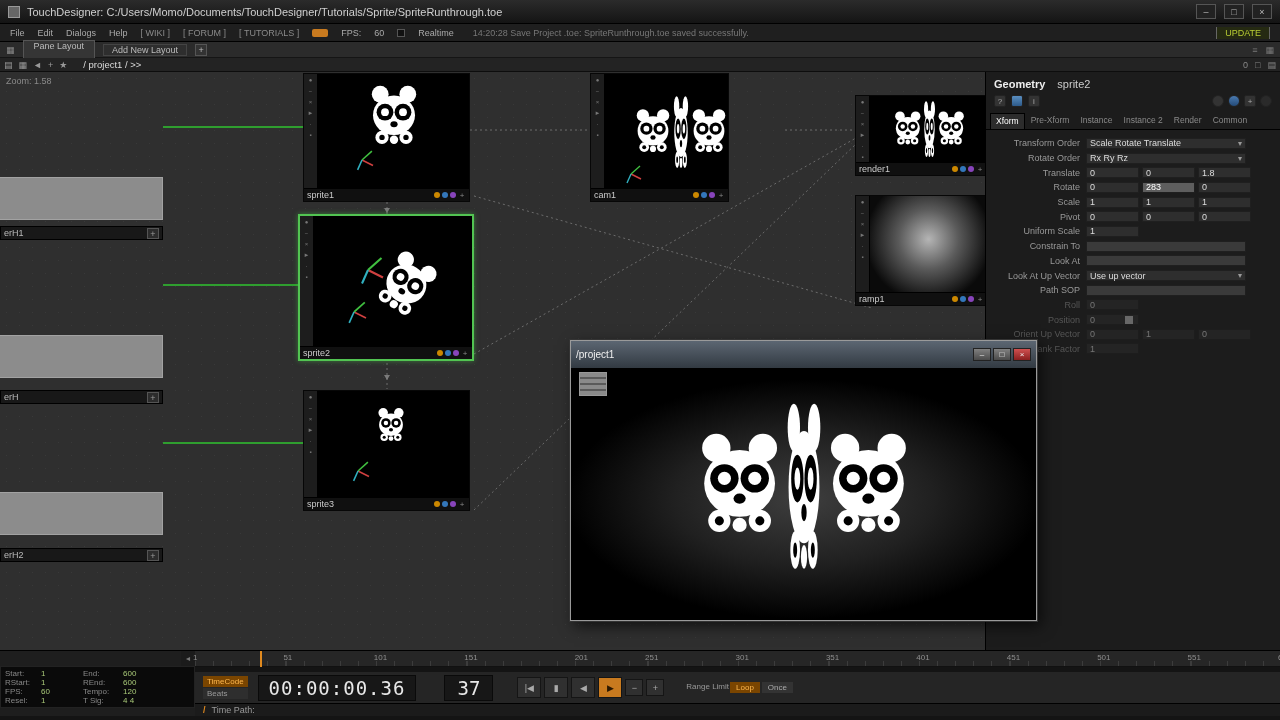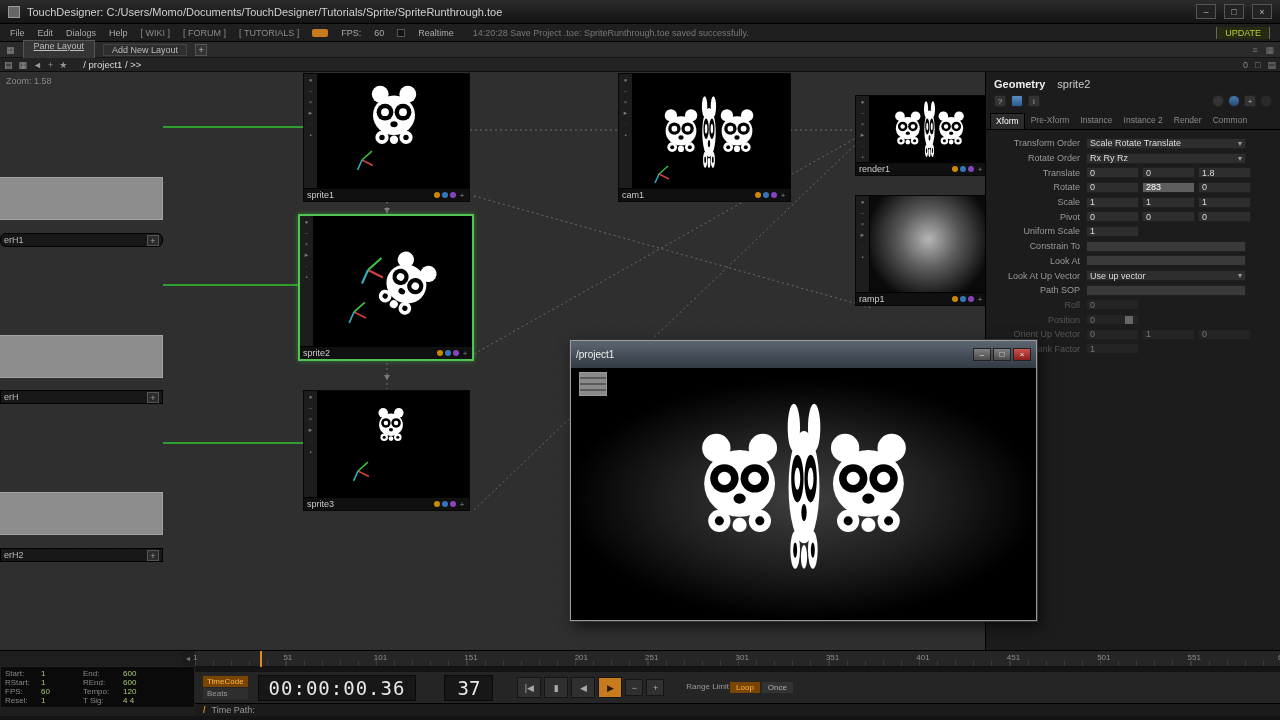--- a/index.html
+++ b/index.html
@@ -25,21 +25,21 @@
   .fps-pill { width:16px; height:8px; background:#c87a1f; border-radius:2px; }
   .rt-box { width:8px; height:8px; background:#111; border:1px solid #555; }
   .status { color:#777; margin-left:6px; }
   .update { margin-left:auto; color:#b8cc33; border-left:1px solid #666; border-right:1px solid #666;
     padding:1px 8px; background:#252a12; font-size:9px; }
   
   #layoutbar { position:absolute; left:0; top:42px; width:1280px; height:16px;
     background:#2b2b2b; border-bottom:1px solid #151515; display:flex; align-items:center;
     padding:0 6px; gap:8px; font-size:9px; color:#bbb; }
   .lb-icon { color:#888; font-size:9px; }
-  .lb-btn { border:1px solid #555; background:#353535; padding:0 10px; height:20px; line-height:11px;text-decoration:underline; }
+  .lb-btn { border:1px solid #555; background:#353535; padding:0 10px; height:20px; line-height:11px; }
   .lb-btn2 { border:1px solid #444; background:#2e2e2e; padding:0 8px; height:12px; line-height:11px; }
   .lb-plus { border:1px solid #555; background:#333; width:12px; height:12px; text-align:center; line-height:10px; }
   .lb-right { margin-left:auto; display:flex; gap:8px; color:#777; }
   
   #pathbar { position:absolute; left:0; top:58px; width:1280px; height:14px;
     background:#232323; border-bottom:1px solid #0d0d0d; display:flex; align-items:center;
     padding:0 4px; gap:6px; font-size:9px; color:#999; }
   .pb-path { color:#ddd; margin-left:10px; font-size:9.5px; }
   .pb-right { margin-left:auto; display:flex; gap:7px; align-items:center; color:#888; }
   
@@ -263,21 +263,21 @@
       <line x1="387" y1="291" x2="387" y2="317"></line>
     </g>
     <g fill="#8d8d8d" opacity="0.8">
       <polygon points="384,136 390,136 387,141"></polygon>
       <polygon points="384,303 390,303 387,308"></polygon>
     </g>
   </svg>
   <span id="zoom-label">Zoom: 1.58</span>
 
   <div class="stub-box" style="top:105px;"></div>
-  <div class="stub-label" style="top:161px;border-radius:6px;">
+  <div class="stub-label" style="top:154px;">
     <span>erH1</span>
     <span class="stub-plus">+</span>
   </div>
   <div class="stub-box" style="top:263px;"></div>
   <div class="stub-label" style="top:318px;">
     <span>erH</span>
     <span class="stub-plus">+</span>
   </div>
   <div class="stub-box" style="top:420px;"></div>
   <div class="stub-label" style="top:476px;">
@@ -363,21 +363,21 @@
       <span>sprite3</span>
       <span class="node-dots">
           <i class="dot" style="background: rgb(204, 136, 0);"></i>
           <i class="dot" style="background: rgb(51, 119, 187);"></i>
           <i class="dot" style="background: rgb(136, 68, 187);"></i>
           <i class="dot-plus">+</i>
         </span>
     </div>
   </div>
 
-  <div class="node" style="left:618px;top:1px;width:173px;height:129px;">
+  <div class="node" style="left:590px;top:1px;width:139px;height:129px;">
     <div class="node-top">
       <div class="node-flags">
           <span>●</span>
           <span>−</span>
           <span>×</span>
           <span>►</span>
           <span>∙</span>
           <span>▪</span>
         </div>
       <div class="node-viewer">

